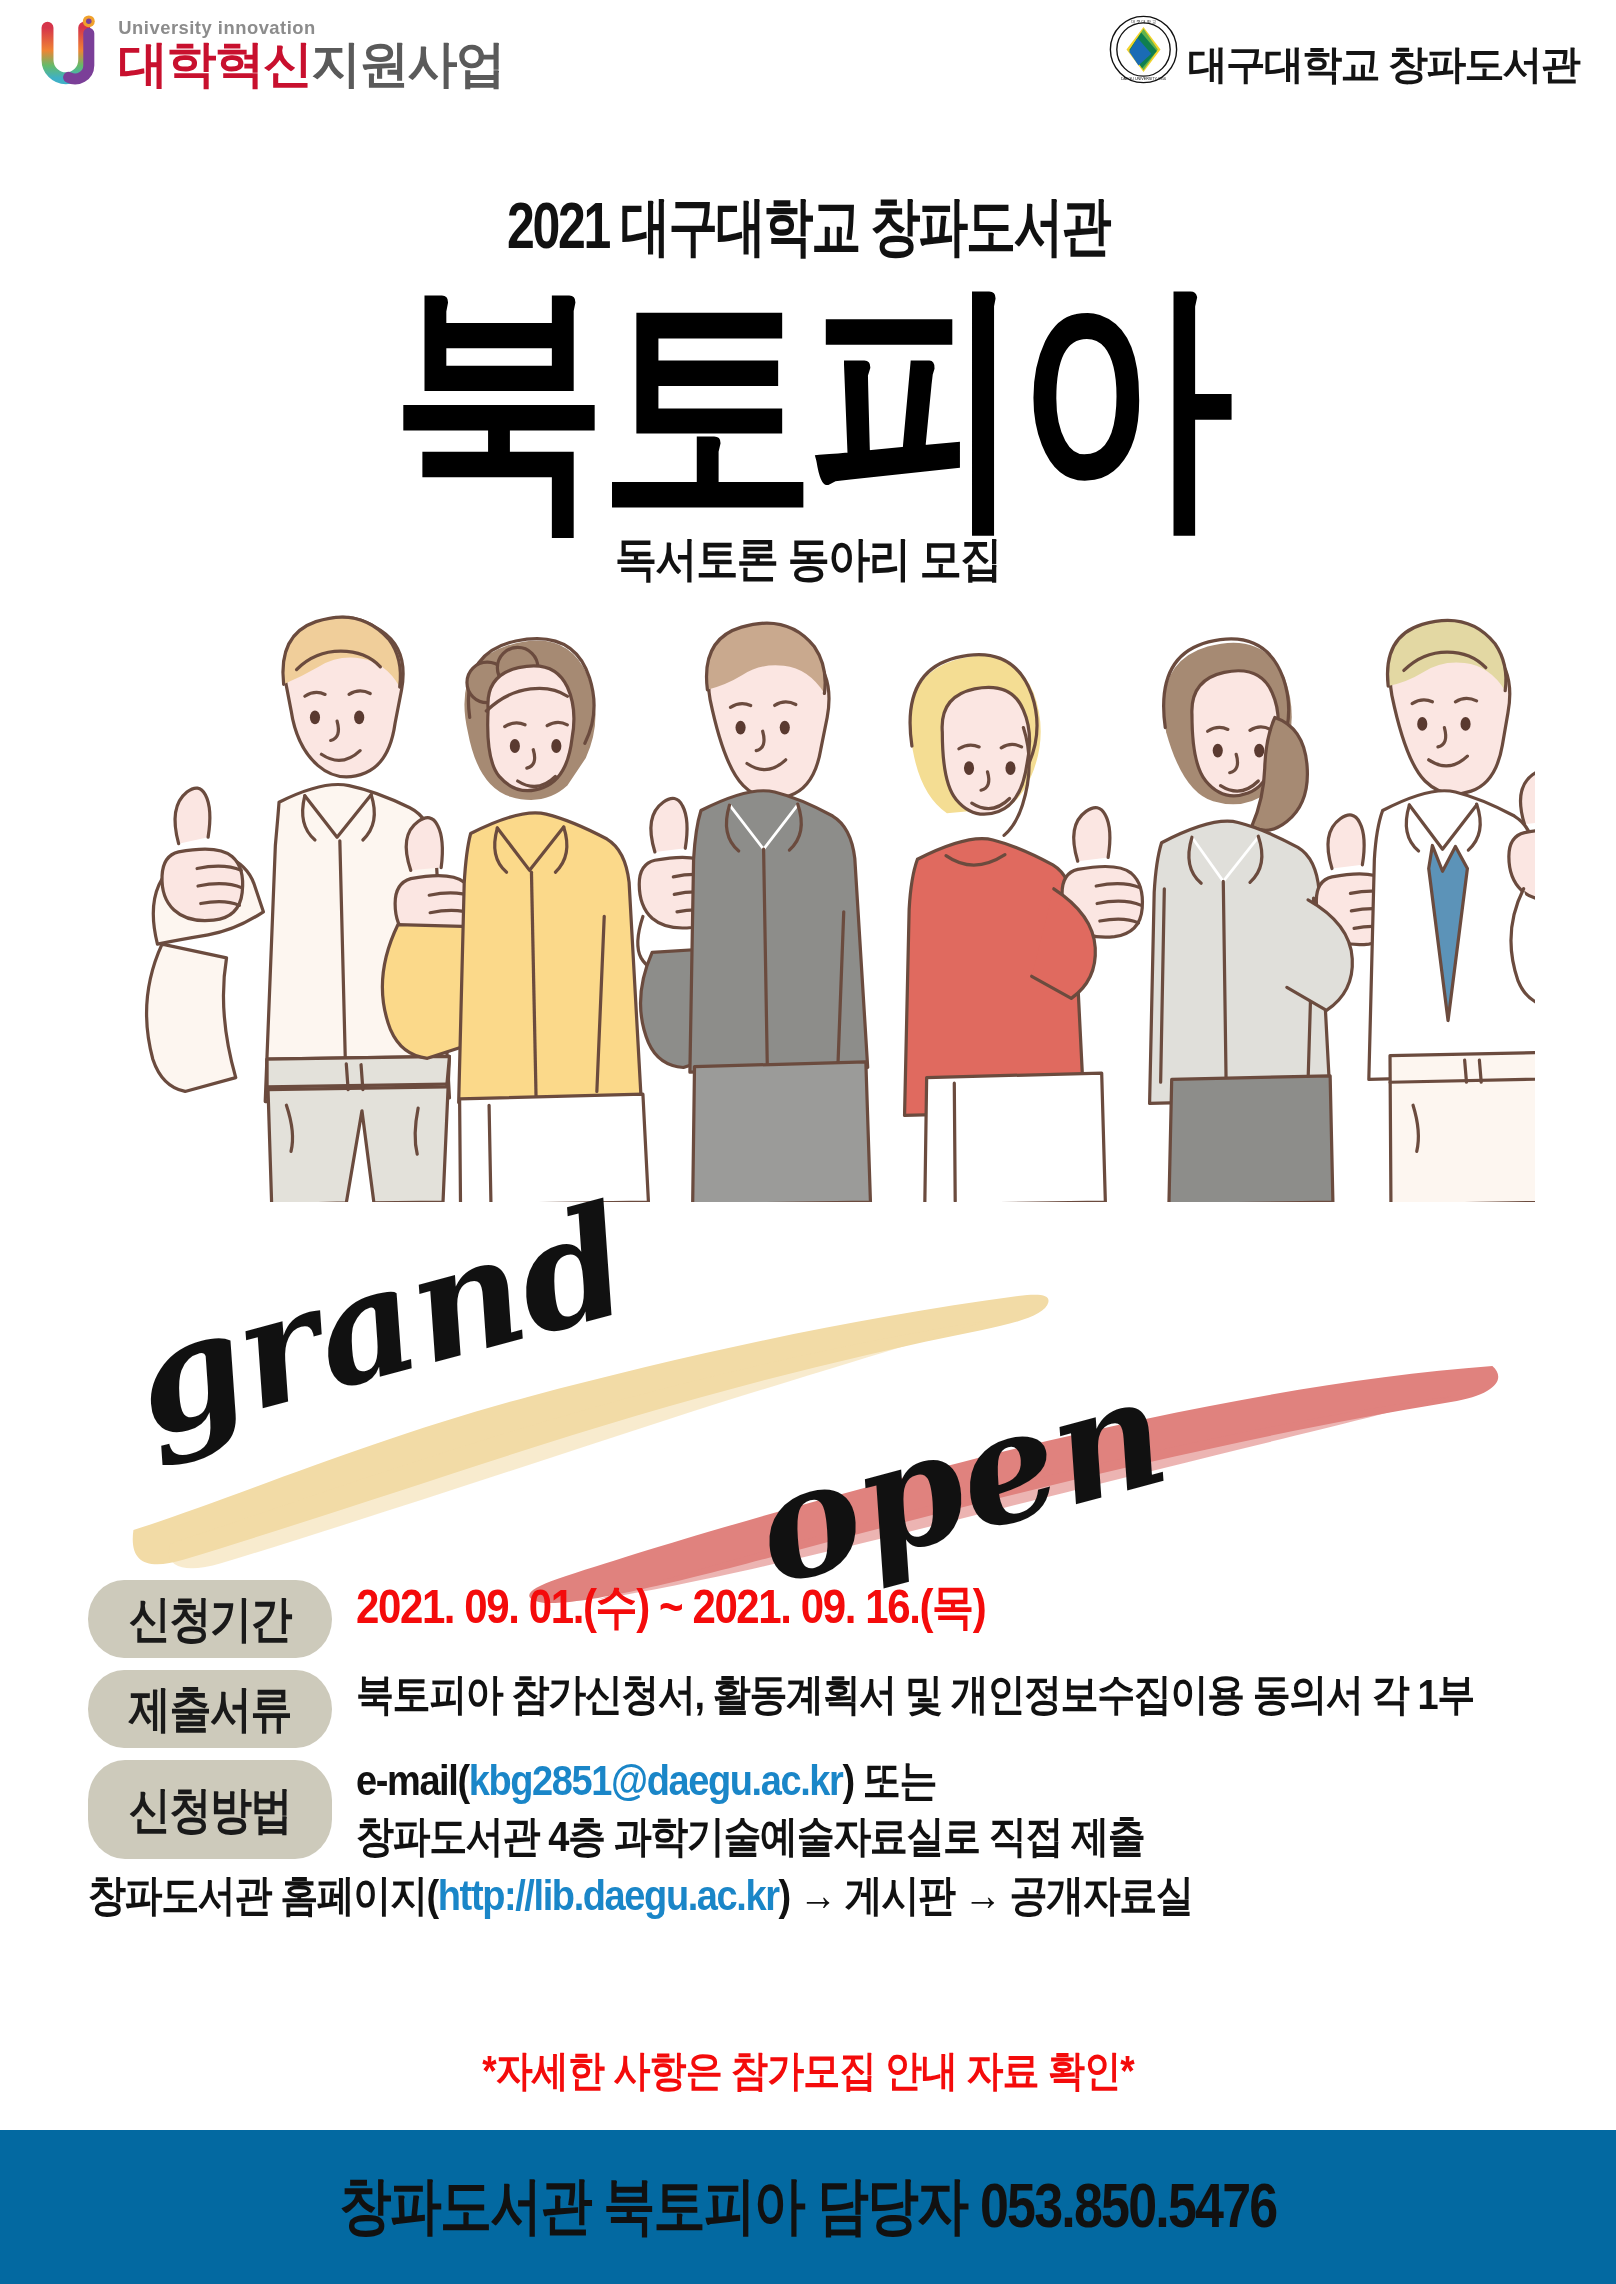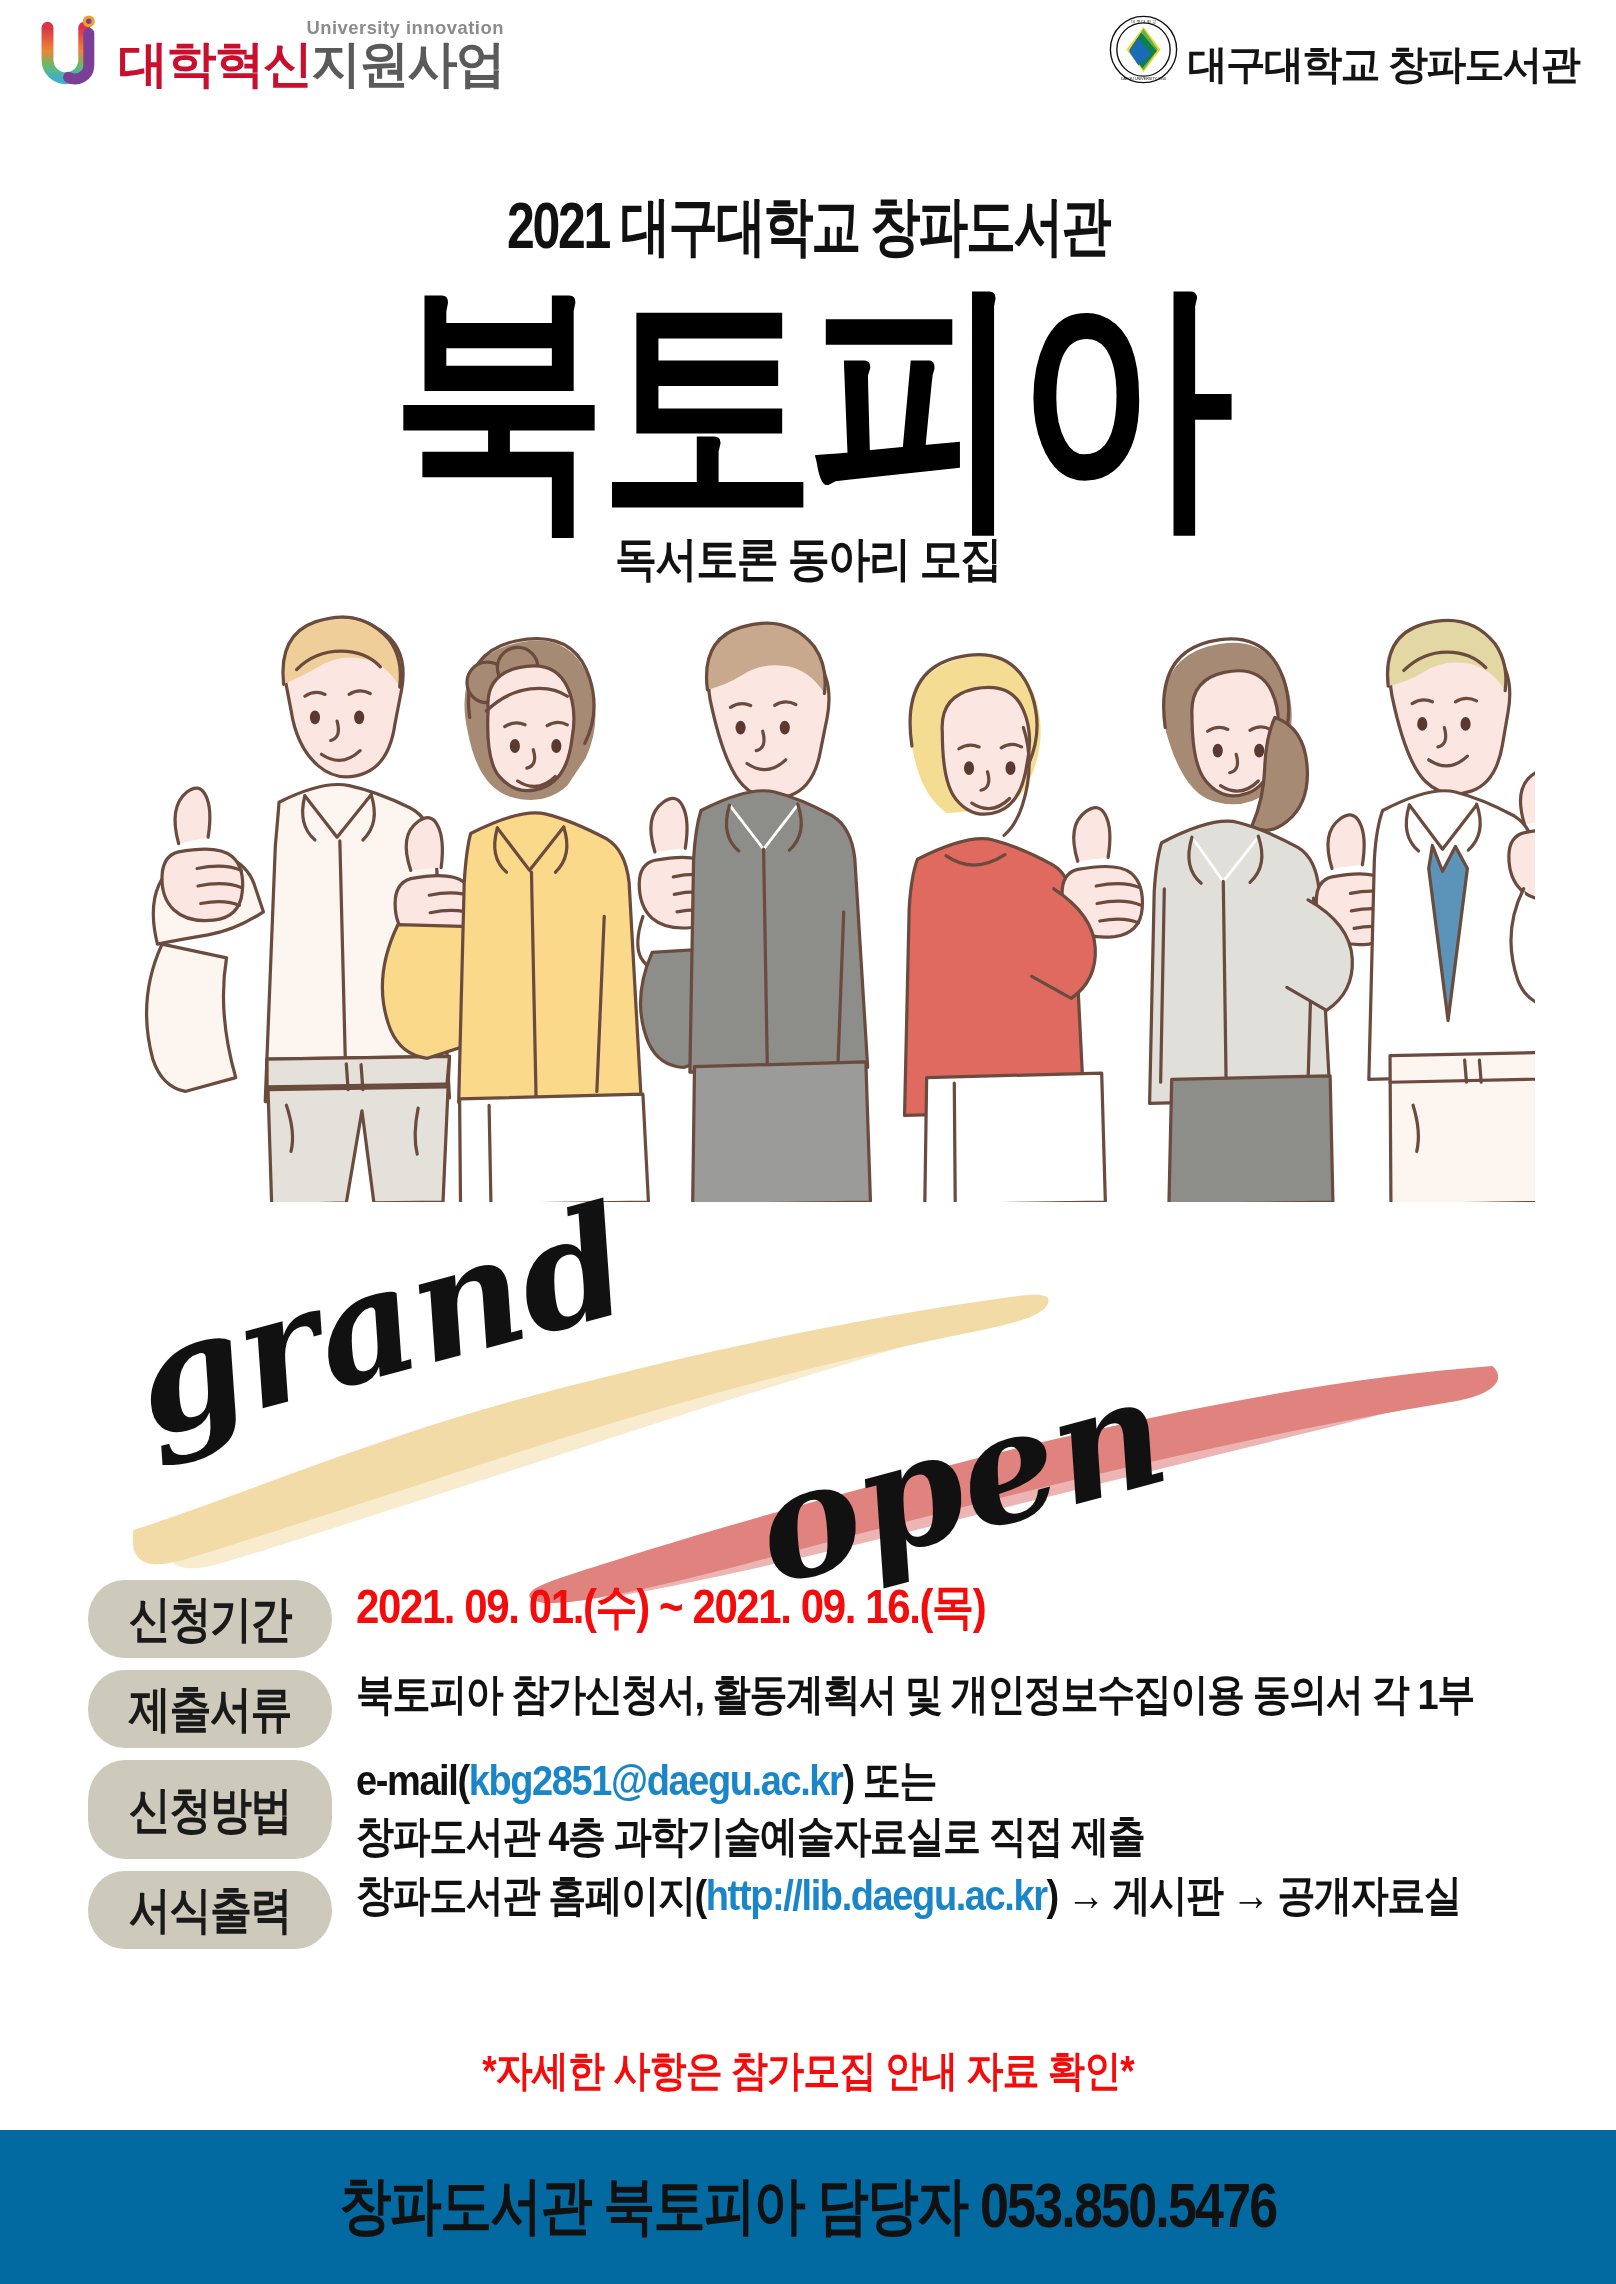--- a/index.html
+++ b/index.html
@@ -5,21 +5,21 @@
   html,body{margin:0;padding:0;background:#fff;}
   body{
     width:1616px;height:2284px;position:relative;overflow:hidden;
     font-family:"Liberation Sans","DejaVu Sans",sans-serif;
     background:#ffffff;
   }
   
   #ui-logo{position:absolute;left:41px;top:14px;display:flex;align-items:center;gap:8.3px;}
   #ui-mark{width:69px;height:78px;position:relative;}
   #ui-text{display:flex;flex-direction:column;justify-content:center;}
-  #ui-eng{font-size:18.4px;color:#8c8c8c;letter-spacing:0.5px;margin-bottom:0.9px;font-weight:600;text-align:right;}
+  #ui-eng{font-size:18.4px;color:#8c8c8c;letter-spacing:0.5px;margin-bottom:0.9px;font-weight:600;}
   #ui-kor{font-size:50px;font-weight:900;letter-spacing:-1.8px;line-height:1;}
   #ui-kor .red{color:#c8102e;}
   #ui-kor .gray{color:#5a5a5a;}
 
   #lib-logo{position:absolute;right:37px;top:14.7px;display:flex;align-items:flex-end;gap:10px;}
   #lib-seal{width:69px;height:69px;position:relative;}
   #lib-name{font-size:40px;font-weight:900;letter-spacing:-1.8px;color:#141414;line-height:1;}
 
   
   #title-block{position:absolute;left:0;top:194px;width:100%;text-align:center;}
@@ -378,23 +378,20 @@
     <div class="pill">
       <span>신청방법</span>
     </div>
     <div class="val">
       <div><span>e-mail(</span><span class="link">kbg2851@daegu.ac.kr</span><span>) 또는</span></div>
       <div>창파도서관 4층 과학기술예술자료실로 직접 제출</div>
     </div>
   </div>
 
   <div class="row">
-    <div class="pill">
-      <span>서식출력</span>
-    </div>
     <div class="val"><span>창파도서관 홈페이지(</span><span class="link">http://lib.daegu.ac.kr</span><span>) → 게시판 → 공개자료실</span></div>
   </div>
 </div>
 
 <div id="note">*자세한 사항은 참가모집 안내 자료 확인*</div>
 
 <div id="footer">
   <span>창파도서관 북토피아 담당자 053.850.5476</span>
 </div>
 

